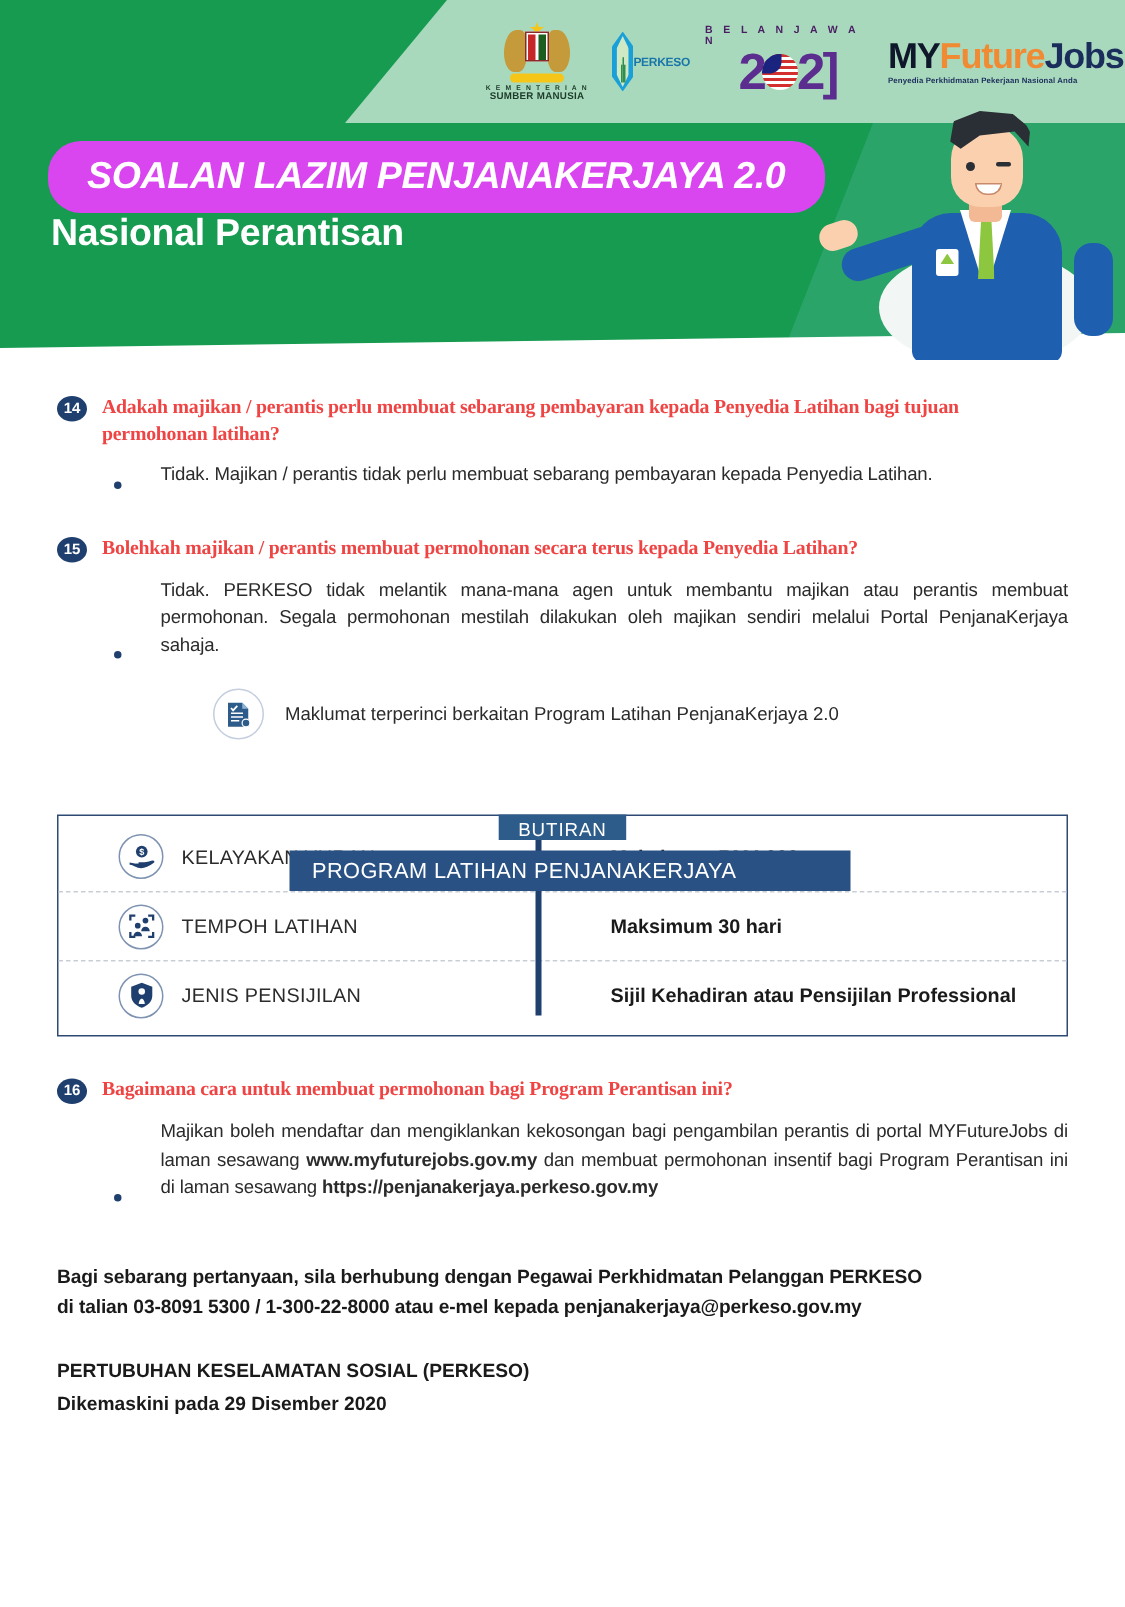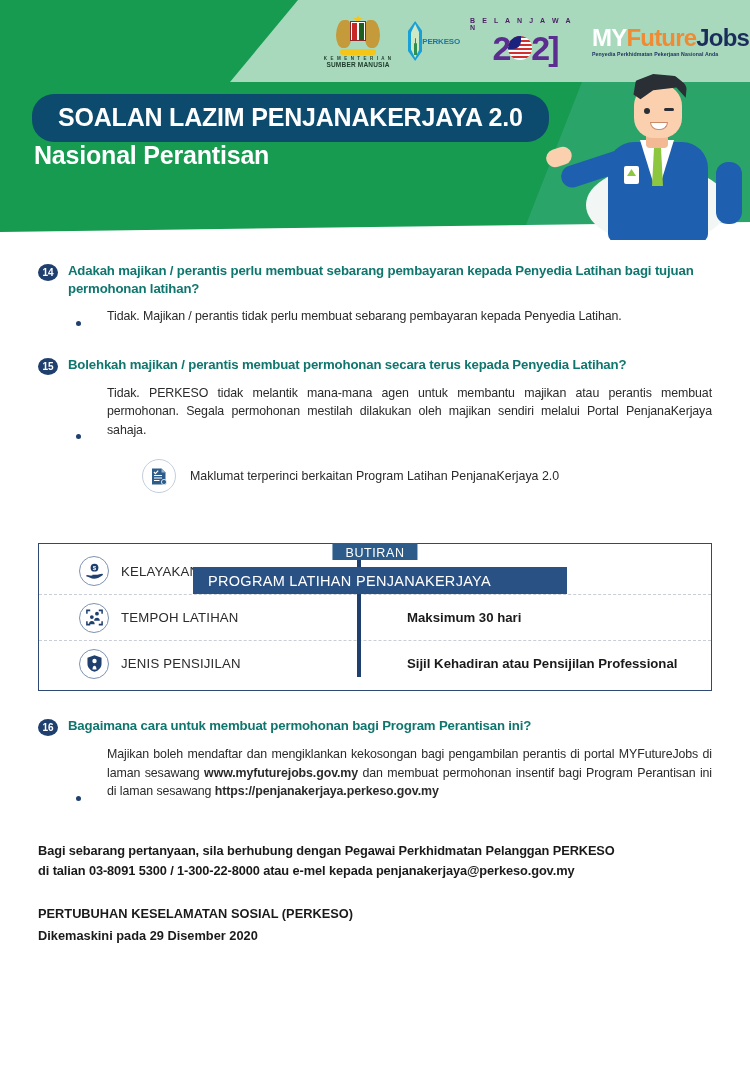--- a/index.html
+++ b/index.html
@@ -99,30 +99,31 @@
     position:relative; overflow:hidden; margin:0 -1px;
   }
   .by-flag:after {
     content:""; position:absolute; left:0; top:0; width:13px; height:13px;
     background:#1a237e; border-radius:0 0 60% 0;
   }
   .by-bracket { font-size:34px; font-weight:900; color:#5b2d8e; line-height:34px; }
 
   .logo-mfj { display:flex; flex-direction:column; align-items:flex-start; width:150px; }
   .mfj-main { font-size:24px; font-weight:900; letter-spacing:-0.8px; line-height:25px; }
-  .mfj-my { color:#ffffff; }
+  .mfj-my { color:#0f172a; }
   .mfj-future { color:#f08a33; }
   .mfj-jobs { color:#1b2d5b; }
   .mfj-sub { font-size:5.2px; color:#1b2d5b; font-weight:700; letter-spacing:0.1px; margin-top:1px;}
 
   .title-pill {
     position:absolute; left:32px; top:94px;
-    background:#0c4a6e; border-radius:22px;
+    background:#d946ef; border-radius:22px;
     padding: 9px 26px 10px 26px;
     z-index:4;
+    font-style:italic;
   }
   .title-pill span {
     font-size: 25px; font-weight: 800; color:#ffffff; letter-spacing:-0.2px;
     white-space:nowrap;
   }
   .subtitle {
     position:absolute; left:34px; top:141px; z-index:4;
     font-size:25px; font-weight:800; color:#ffffff; letter-spacing:-0.2px;
   }
 
@@ -173,21 +174,21 @@
   .content { position:absolute; top:240px; left:0; width:750px; padding: 0 38px; }
 
   .qblock { margin-top: 22px; }
   .qrow { display:flex; align-items:flex-start; gap:10px; }
   .qnum {
     flex: 0 0 auto; width:20px; height:17px; border-radius:50%;
     background:#1f3f6e; color:#ffffff; font-size:10px; font-weight:700;
     display:flex; align-items:center; justify-content:center; margin-top:2px;
   }
   .qtext {
-    font-size:13.2px; font-weight:700; color:#0f766e; line-height:18px; letter-spacing:-0.15px;
+    font-size:13.2px; font-weight:700; color:#ef4444; line-height:18px; letter-spacing:-0.15px;font-family:Liberation Serif, serif;
   }
   .alist { margin: 9px 0 0 38px; }
   .arow { display:flex; align-items:flex-end; gap:26px; }
   .adot { flex:0 0 auto; width:5px; height:5px; border-radius:50%; background:#1f3f6e; margin-top:7px; }
   .atext {
     font-size:12.4px; color:#2b2b2b; line-height:18.5px; text-align:justify;
     letter-spacing:-0.1px; max-width:610px;
   }
   .atext b { font-weight:700; }
 

